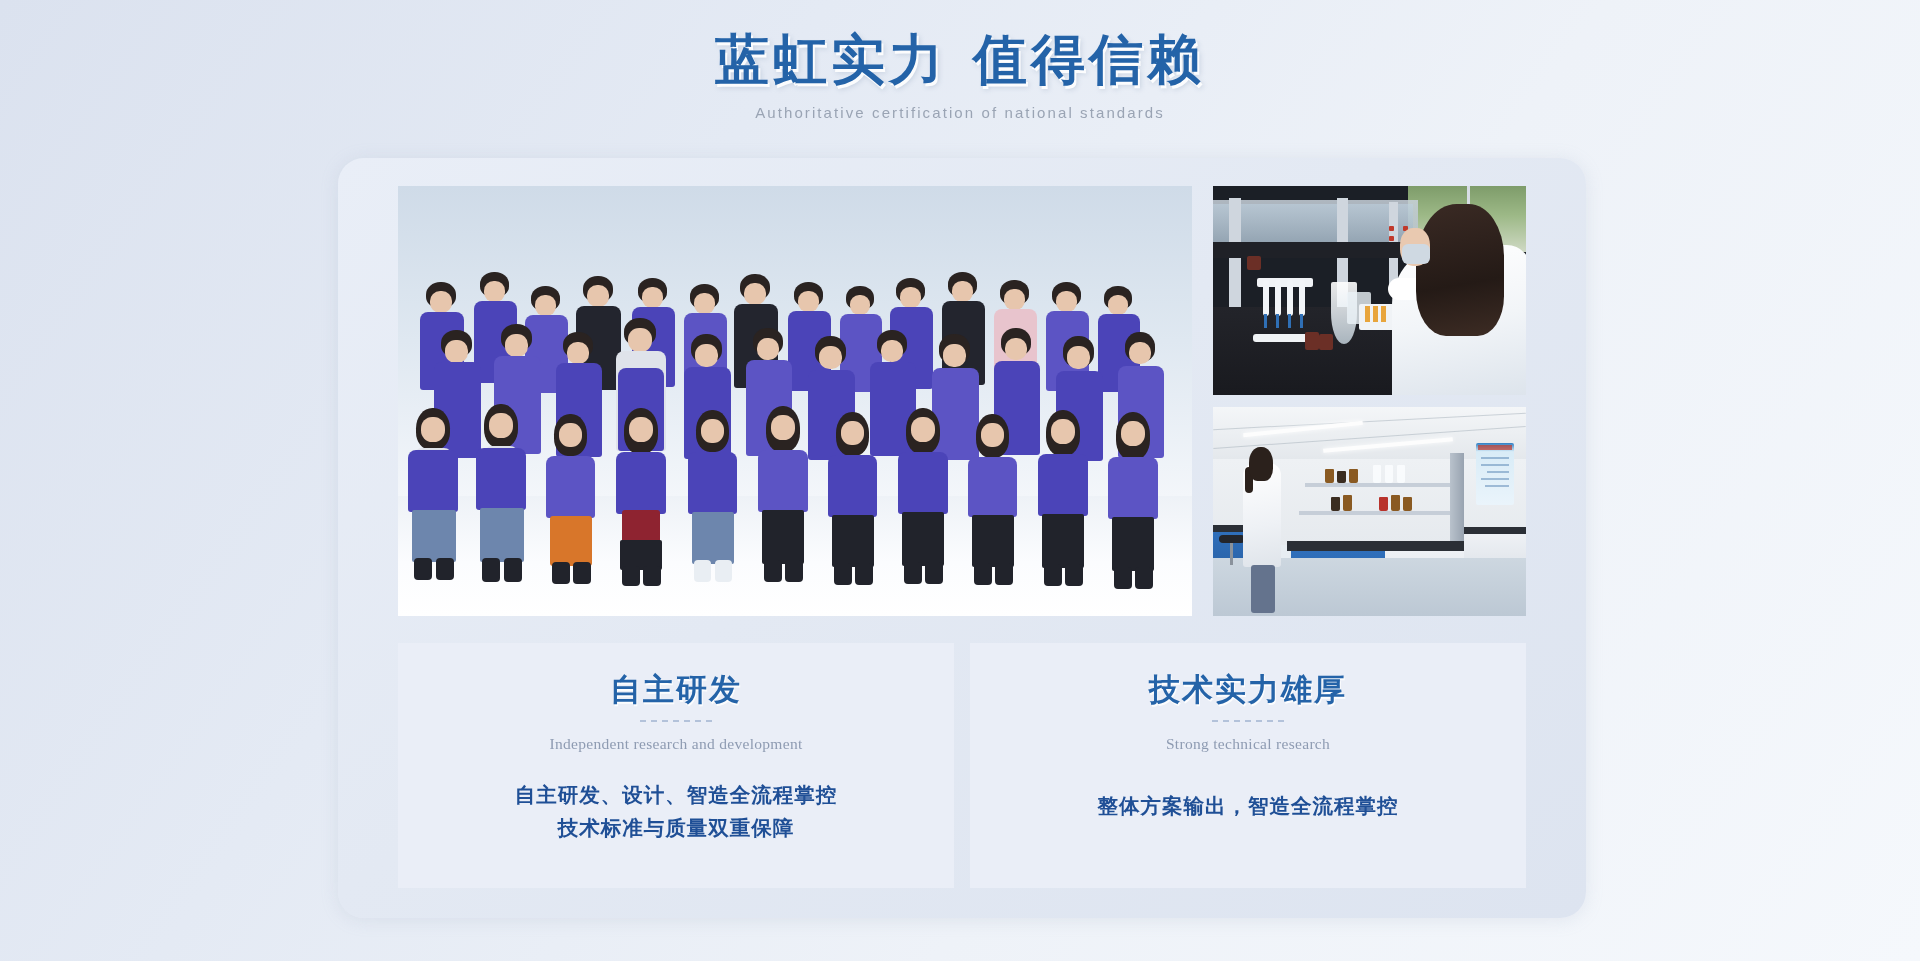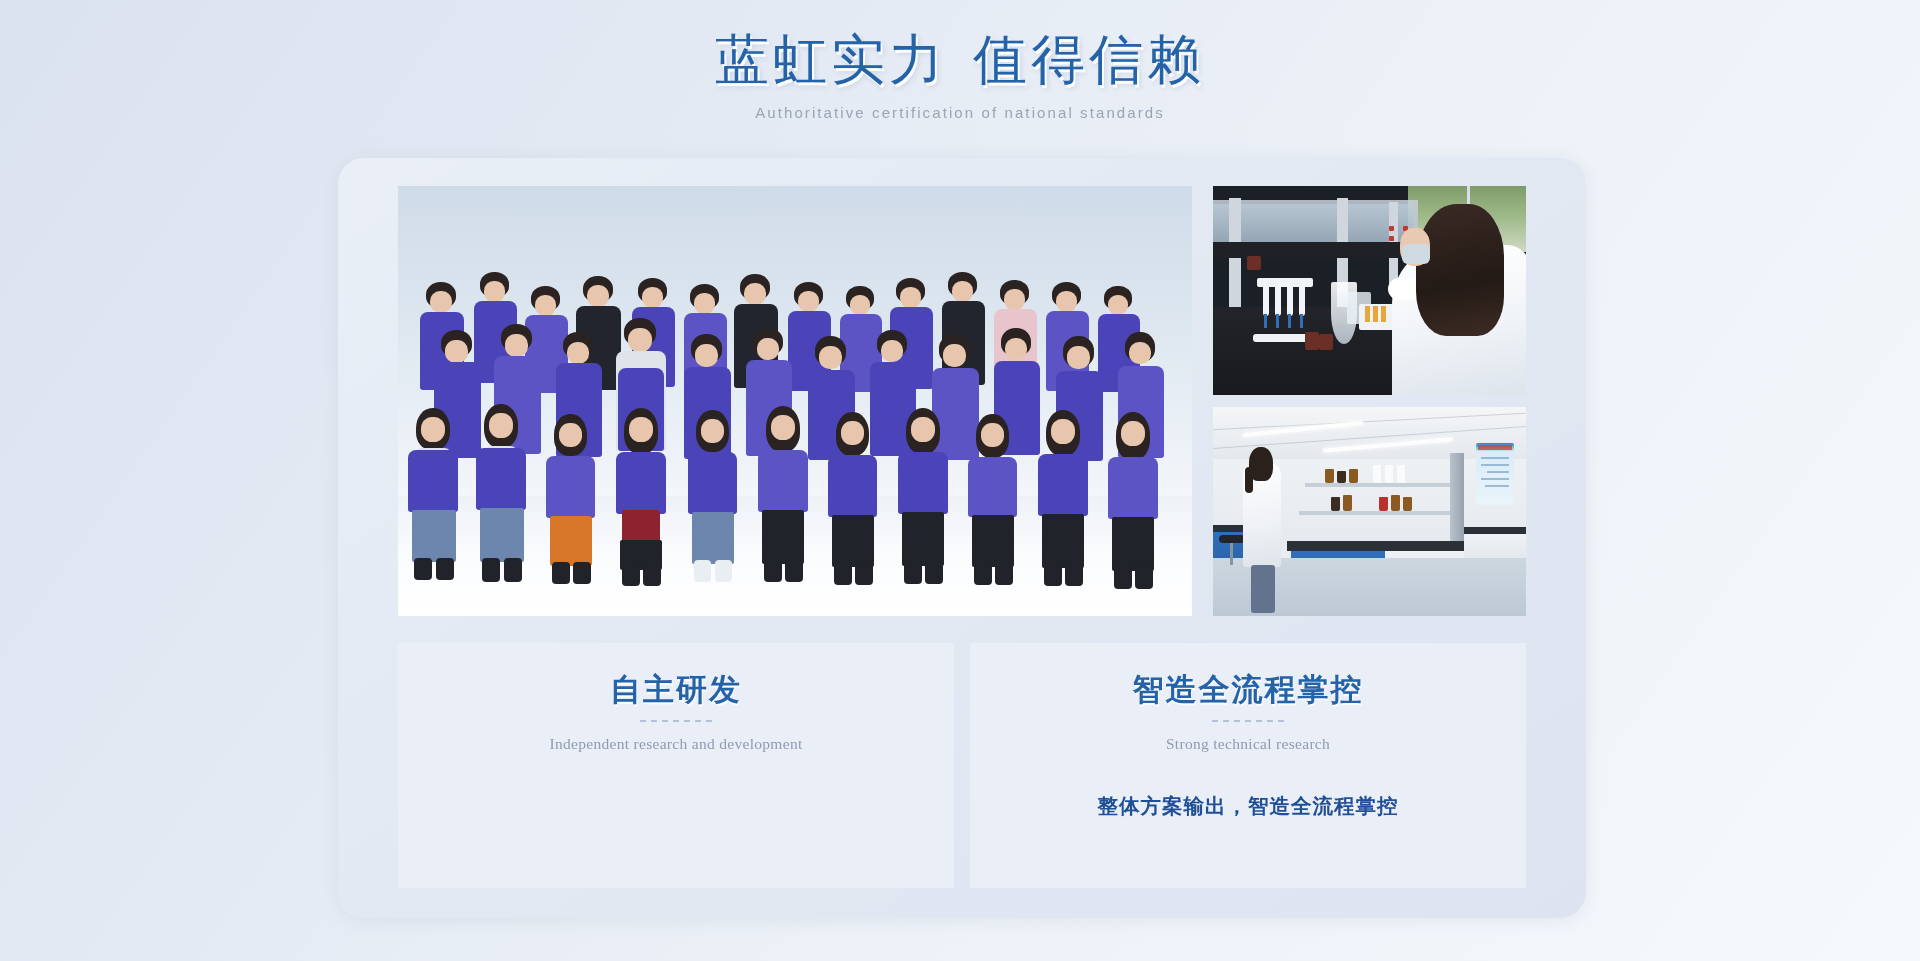--- a/index.html
+++ b/index.html
@@ -8,21 +8,21 @@
     font-family:"Liberation Sans", sans-serif;
     background:linear-gradient(125deg,#dbe2ef 0%,#e4eaf4 32%,#eef2f8 62%,#f5f8fc 100%);
     position:relative;
   }
   .page{ position:absolute; inset:0; }
 
   
   .head{ position:absolute; left:0; top:28px; width:100%; text-align:center; }
   .title{
     font-family:"Liberation Serif", serif;
-    font-size:54px; font-weight:normal; letter-spacing:4px;
+    font-size:54px; font-weight:bold; letter-spacing:4px;
     color:#2463a8; line-height:1.22;
     text-shadow:2px 3px 0 rgba(255,255,255,.92), 3px 4px 5px rgba(130,150,180,.30);
   }
   .title .gap{ display:inline-block; width:26px; }
   .subtitle{
     margin-top:10px; font-size:15px; letter-spacing:2.1px;
     color:#9aa4b4; font-weight:400;
   }
 
   
@@ -500,24 +500,28 @@
         <div class="dots">
           <i></i>
             <i></i>
             <i></i>
             <i></i>
             <i></i>
             <i></i>
             <i></i>
         </div>
         <div class="card-sub">Independent research and development</div>
+        <div class="card-body">
+          <div>自主研发、设计、智造全流程掌控</div>
+          <div>技术标准与质量双重保障</div>
+        </div>
       </div>
 
       <div class="card">
-        <div class="card-title">智造全流程掌控</div>
+        <div class="card-title">技术实力雄厚</div>
         <div class="dots">
           <i></i>
             <i></i>
             <i></i>
             <i></i>
             <i></i>
             <i></i>
             <i></i>
         </div>
         <div class="card-sub">Strong technical research</div>

